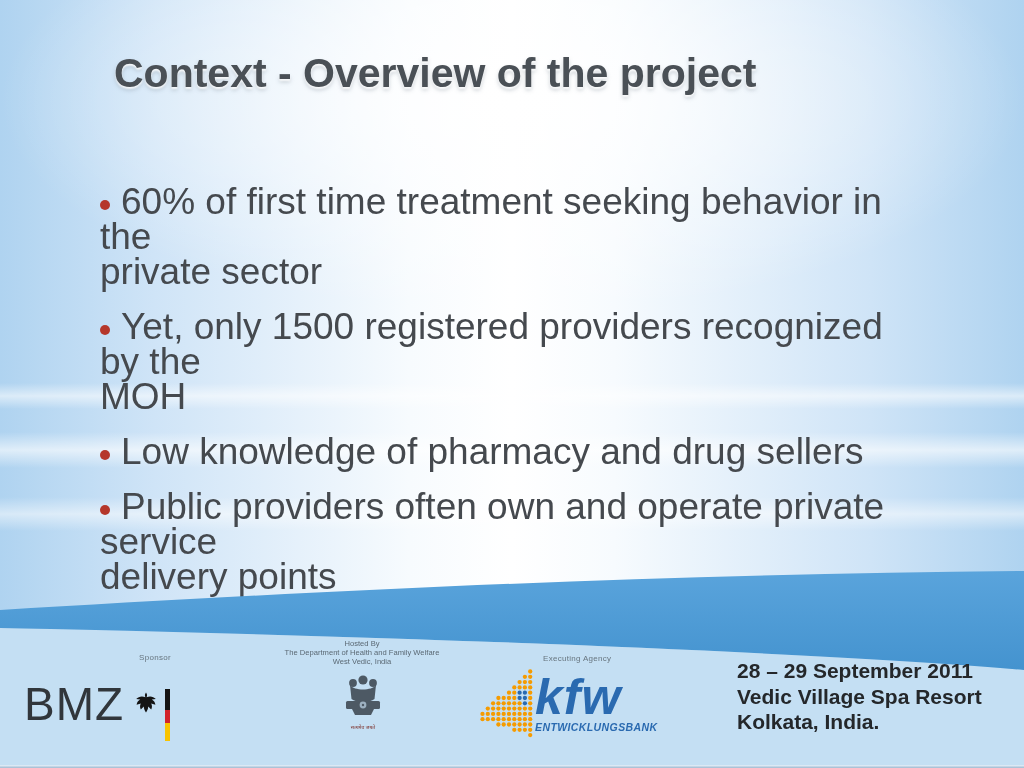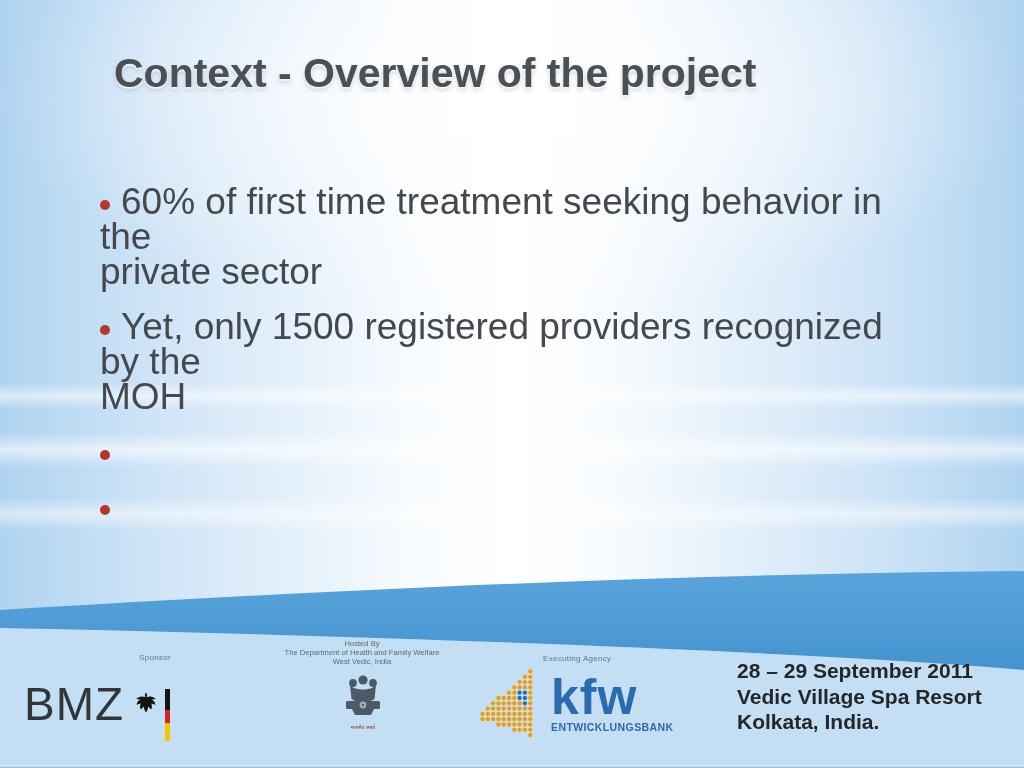--- a/index.html
+++ b/index.html
@@ -41,21 +41,21 @@
   .bmz-eagle{margin:11px 4px 0 10px;}
   .bmz-stripe{width:5px;height:52px;margin:9px 7px 0 3px;
     background:linear-gradient(#141414 0%,#141414 40%,#d2232a 40%,#d2232a 66%,#f8c300 66%,#f8c300 100%);}
   .bmz-ministry{margin-top:9px;font-size:10px;line-height:11.5px;font-weight:700;color:#3a4045;white-space:pre-line;}
 
   .emblem-wrap{position:absolute;left:338px;top:674px;width:50px;text-align:center;}
   .emblem-motto{display:block;font-size:5px;line-height:6px;color:#7c2d26;overflow:hidden;}
 
   .kfw{position:absolute;left:479px;top:668px;display:flex;}
   .kfw-dots{width:56px;height:70px;display:block;}
-  .kfw-text{margin-left:16px;margin-top:8px;}
+  .kfw-text{margin-left:0;margin-top:8px;font-style:italic;}
   .kfw-wordmark{font-size:50px;line-height:42px;font-weight:700;color:#2a6ab0;letter-spacing:1px;}
   .kfw-subtitle{font-size:10.5px;font-weight:700;color:#2a6ab0;letter-spacing:.4px;margin-top:3px;}
 
   .event{position:absolute;left:737px;top:658px;font-size:21px;line-height:25.5px;
     font-weight:600;color:#24272a;white-space:pre-line;}
 
   .bottom-edge{position:absolute;left:0;bottom:0;width:100%;height:3px;
     background:linear-gradient(#e8f2fb,#9fb9d0);z-index:3;}
 </style>
 </head>
@@ -72,24 +72,25 @@
   <div class="bullets">
     <div class="bullet">
       <span class="dot"></span><span class="btext">60% of first time treatment seeking behavior in the
 private sector</span>
     </div>
     <div class="bullet">
       <span class="dot"></span><span class="btext">Yet, only 1500 registered providers recognized by the
 MOH</span>
     </div>
     <div class="bullet">
-      <span class="dot"></span>
-    </div>
-    <div class="bullet">
-      <span class="dot"></span>
+      <span class="dot"></span><span class="btext">Low knowledge of pharmacy and drug sellers</span>
+    </div>
+    <div class="bullet">
+      <span class="dot"></span><span class="btext">Public providers often own and operate private service
+delivery points</span>
     </div>
   </div>
 
   <svg class="wave" viewBox="0 0 1024 210" preserveAspectRatio="none">
     <defs>
       <linearGradient id="wg" x1="0" y1="0" x2="0" y2="1">
         <stop offset="0" stop-color="#5aa4dc"></stop>
         <stop offset="1" stop-color="#4493cf"></stop>
       </linearGradient>
     </defs>

